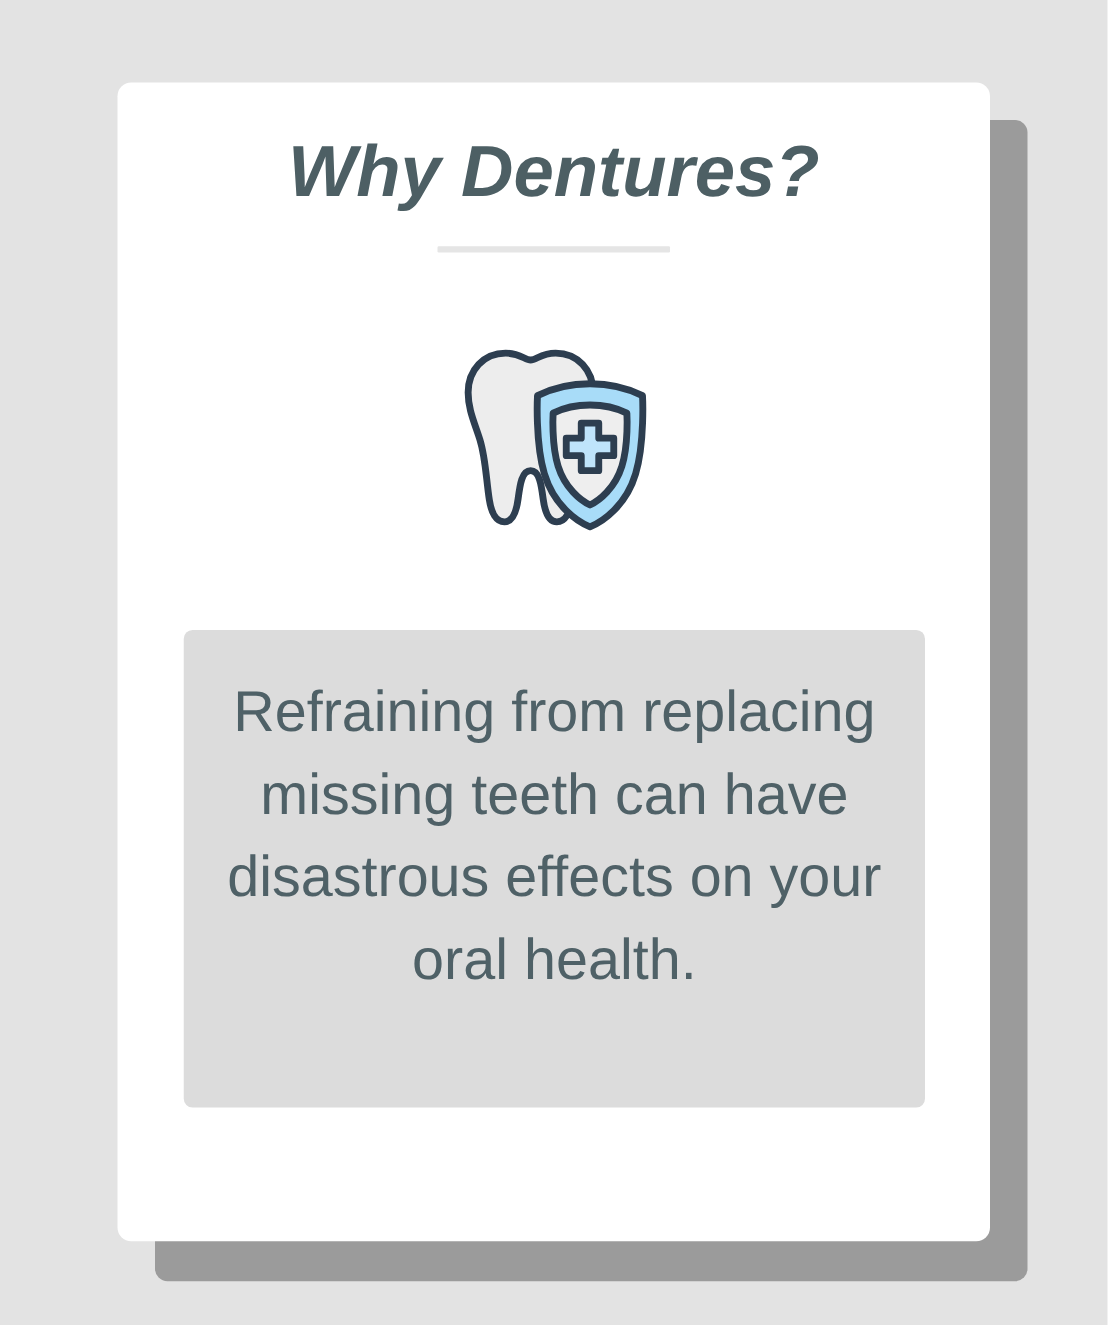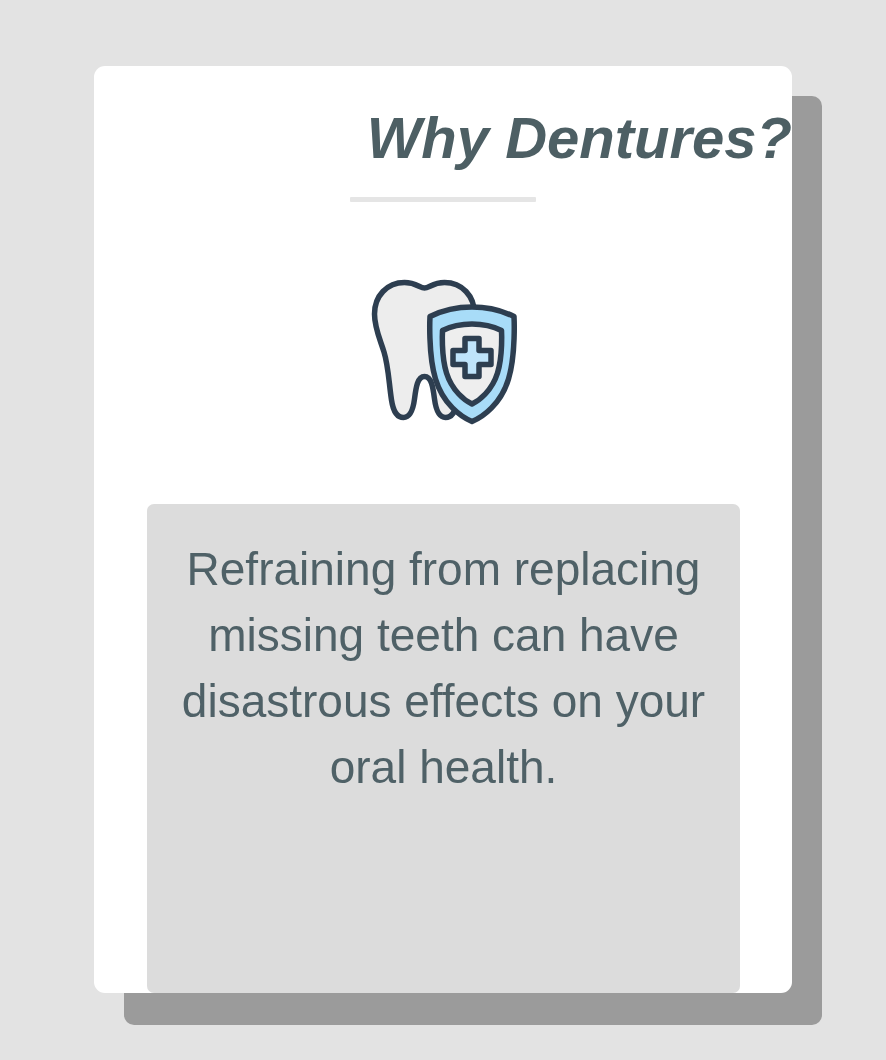--- a/index.html
+++ b/index.html
@@ -46,21 +46,21 @@
     border-radius: 11px;
     overflow: hidden;
   }
 
   
   .card-title {
     position: absolute;
     left: 0;
     top: 0;
     width: 698px;
-    text-align: right;
+    text-align: center;
     margin-top: 36px;
     font-size: 58px;
     font-weight: bold;
     font-style: italic;
     color: #4d5f64;
     letter-spacing: 0px;
     line-height: 72px;
     white-space: nowrap;
   }
 
@@ -89,21 +89,21 @@
   .icon-wrap svg {
     display: block;
   }
 
   
   .quote-panel {
     position: absolute;
     left: 53px;
     top: 438px;
     width: 593px;
-    height: 489px;
+    height: 382px;
     background: #dcdcdc;
     border-radius: 7px;
     overflow: hidden;
   }
   .quote-text {
     position: absolute;
     left: 34px;
     top: 32px;
     width: 525px;
     text-align: center;

